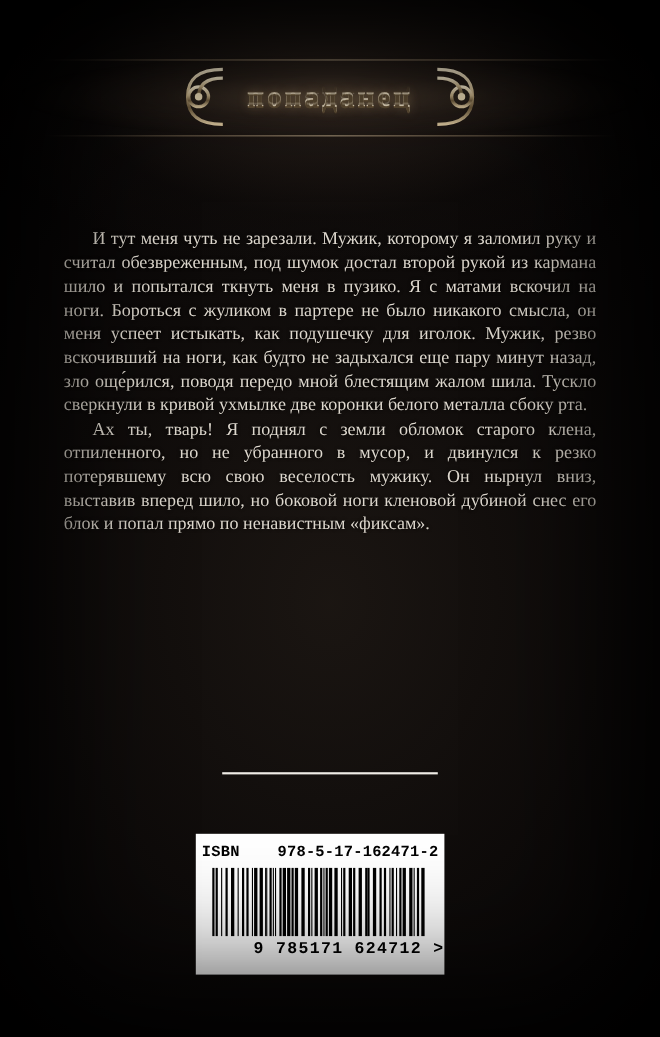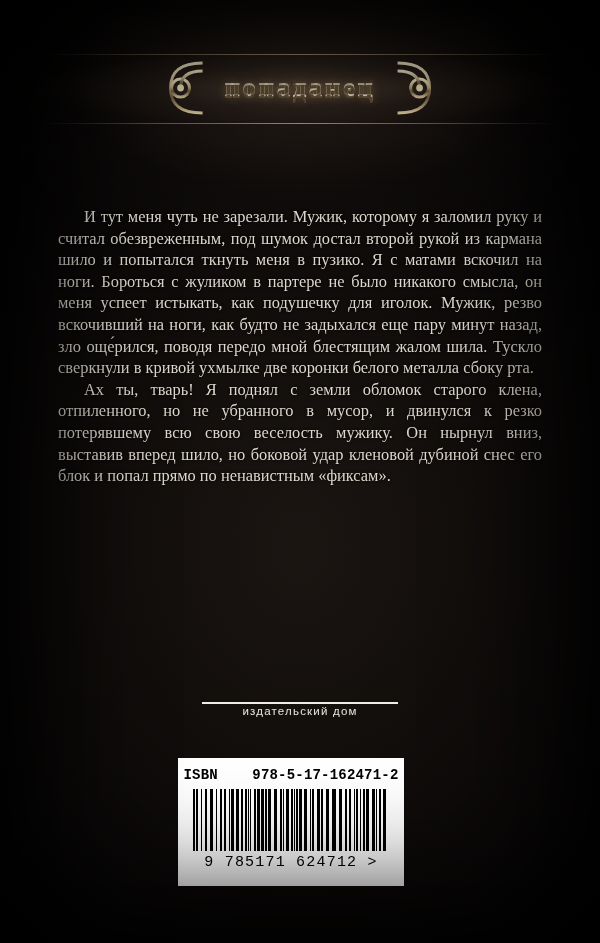--- a/index.html
+++ b/index.html
@@ -185,23 +185,23 @@
     width: 196px;
     height: 62px;
     display: flex;
     align-items: stretch;
     gap: 0;
   }
   .bars span { display: block; background: #000; height: 100%; }
   .ean-line {
     font-family: "Liberation Mono", monospace;
     font-size: 15px;
-    font-weight: 400;
+    font-weight: 700;
     color: #000;
-    text-align: center;
+    text-align: right;
     letter-spacing: 1.2px;
     margin-top: 3px;
   }
 </style>
 </head>
 <body>
 
 <div class="cover">
 
   <div class="header">
@@ -244,26 +244,25 @@
           </g>
           <circle cx="34" cy="31" r="3.4" fill="#e6d6b2"></circle>
         </svg>
       </div>
 
     </div>
   </div>
 
   <div class="blurb">
     <p>И тут меня чуть не зарезали. Мужик, которому я заломил руку и считал обезвреженным, под шумок достал второй рукой из кармана шило и попытался ткнуть меня в пузико. Я с матами вскочил на ноги. Бороться с жуликом в партере не было никакого смысла, он меня успеет истыкать, как подушечку для иголок. Мужик, резво вскочивший на ноги, как будто не задыхался еще пару минут назад, зло още́рился, поводя передо мной блестящим жалом шила. Тускло сверкнули в кривой ухмылке две коронки белого металла сбоку рта.</p>
-    <p>Ах ты, тварь! Я поднял с земли обломок старого клена, отпиленного, но не убранного в мусор, и двинулся к резко потерявшему всю свою веселость мужику. Он нырнул вниз, выставив вперед шило, но боковой удар кленовой дубиной снес его блок и попал прямо по ненавистным «фиксам».</p>
+    <p>Ах ты, тварь! Я поднял с земли обломок старого клена, отпиленного, но не убранного в мусор, и двинулся к резко потерявшему всю свою веселость мужику. Он нырнул вниз, выставив вперед шило, но боковой ноги кленовой дубиной снес его блок и попал прямо по ненавистным «фиксам».</p>
   </div>
 
   <div class="publisher">
     <div class="pub-underline"></div>
-    <div class="pub-sub">издательский дом</div>
   </div>
 
   <div class="barcode-box">
     <div class="isbn-line">
       <span>ISBN</span>
       <span>&nbsp;&nbsp;</span>
       <span>978-5-17-162471-2</span>
     </div>
     <div class="bars" id="bars">
         <span style="width: 2px;"></span>

